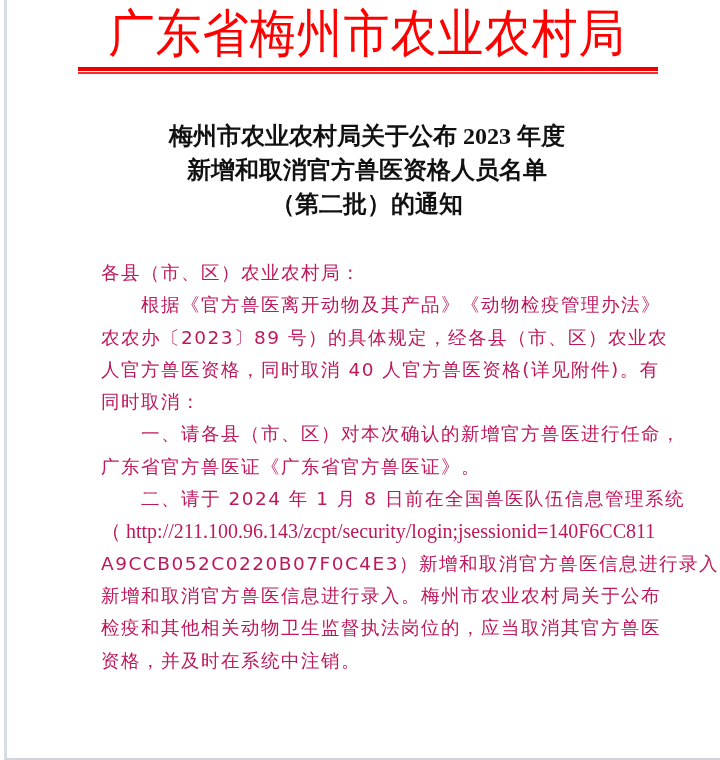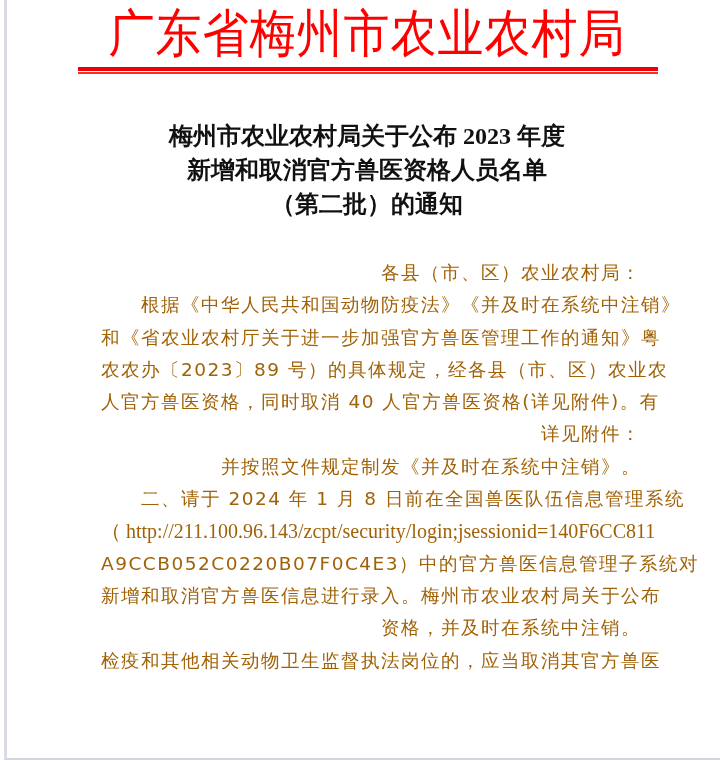--- a/index.html
+++ b/index.html
@@ -75,23 +75,22 @@
   }
   .doc-title div { white-space: nowrap; }
   .body-text {
     position: absolute;
     left: 94px;
     top: 257px;
     width: 540px;
     font-family: "DejaVu Sans", "Liberation Sans", sans-serif;
     font-size: 18.5px;
     line-height: 32.3px;
-    color: #a16207;
+    color: #be185d;
     letter-spacing: 1.5px;
-    text-align: right;
   }
   .line {
     white-space: nowrap;
     height: 32.3px;
   }
   .indent { padding-left: 40px; }
   .url {
     font-family: "Liberation Serif", "DejaVu Serif", serif;
     font-size: 20px;
     letter-spacing: 0;
@@ -110,27 +109,27 @@
   </div>
 
   <div class="doc-title">
     <div>梅州市农业农村局关于公布 2023 年度</div>
     <div>新增和取消官方兽医资格人员名单</div>
     <div>（第二批）的通知</div>
   </div>
 
   <div class="body-text">
     <div class="line">各县（市、区）农业农村局：</div>
-    <div class="line indent">根据《中华人民共和国动物防疫法》《并及时在系统中注销》</div>
-    <div class="line">和《省农业农村厅关于进一步加强官方兽医管理工作的通知》粤</div>
+    <div class="line indent">根据《官方兽医离开动物及其产品》《动物检疫管理办法》</div>
     <div class="line">农农办〔2023〕89 号）的具体规定，经各县（市、区）农业农</div>
     <div class="line">人官方兽医资格，同时取消 40 人官方兽医资格(详见附件)。有</div>
-    <div class="line">详见附件：</div>
-    <div class="line">并按照文件规定制发《并及时在系统中注销》。</div>
+    <div class="line">同时取消：</div>
+    <div class="line indent">一、请各县（市、区）对本次确认的新增官方兽医进行任命，</div>
+    <div class="line">广东省官方兽医证《广东省官方兽医证》。</div>
     <div class="line indent">二、请于 2024 年 1 月 8 日前在全国兽医队伍信息管理系统</div>
     <div class="line url">（ http://211.100.96.143/zcpt/security/login;jsessionid=140F6CC811</div>
-    <div class="line">A9CCB052C0220B07F0C4E3）中的官方兽医信息管理子系统对</div>
+    <div class="line">A9CCB052C0220B07F0C4E3）新增和取消官方兽医信息进行录入</div>
     <div class="line">新增和取消官方兽医信息进行录入。梅州市农业农村局关于公布</div>
+    <div class="line">检疫和其他相关动物卫生监督执法岗位的，应当取消其官方兽医</div>
     <div class="line">资格，并及时在系统中注销。</div>
-    <div class="line">检疫和其他相关动物卫生监督执法岗位的，应当取消其官方兽医</div>
   </div>
 
 </div>
 
 </body></html>

